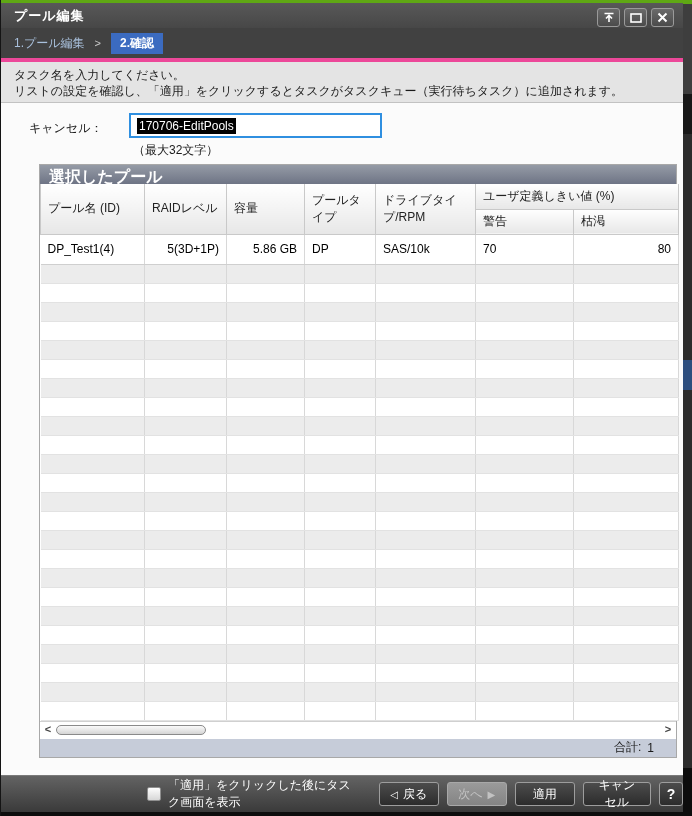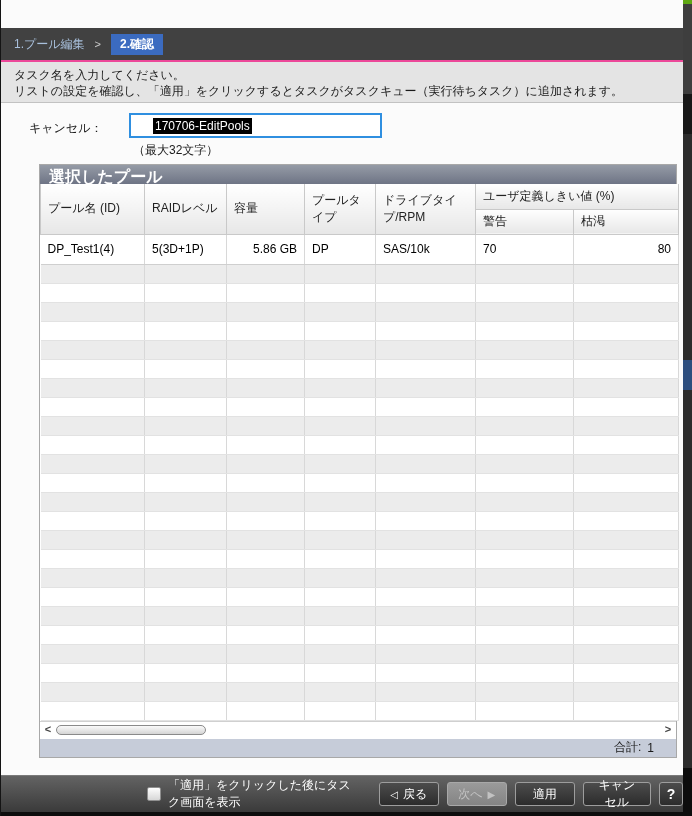--- a/index.html
+++ b/index.html
@@ -29,42 +29,42 @@
   .winbtns { position: absolute; right: 9px; top: 5px; display: flex; gap: 4px; }
   .winbtn {
     width: 23px; height: 19px; background: linear-gradient(#6a6a6a,#4b4b4b);
     border: 1px solid #9a9a9a; border-radius: 3px;
     display: flex; align-items: center; justify-content: center; cursor: default;
   }
   .winbtn svg { display: block; }
   
   .breadcrumb {
     position: absolute; left: 0; top: 28px; width: 100%; height: 34px;
-    background: #414141; border-bottom: 2px solid #ec4899;
+    background: #414141; border-bottom: 4px solid #ec4899;
     display: flex; align-items: center; padding-left: 13px; gap: 10px;
   }
   .bc-step1 { color: #a9c0dc; }
   .bc-sep { color: #cccccc; font-size: 11px; }
   .bc-step2 {
     color: #ffffff; background: #3b6bc0; padding: 2px 9px; font-weight: bold;
   }
   
   .instructions {
     position: absolute; left: 0; top: 62px; width: 100%; height: 41px;
     background: #e4e4e4; border-bottom: 1px solid #c2c2c2;
     padding: 5px 0 0 13px; line-height: 16px; color: #1a1a1a;
   }
   
   .task-label { position: absolute; left: 28px; top: 120px; color: #1a1a1a; }
   .task-input {
     position: absolute; left: 128px; top: 113px; width: 253px; height: 25px;
     background: #ffffff; border: 2px solid #2f8fe0;
     display: flex; align-items: center; padding-left: 6px; overflow: hidden;
   }
-  .task-input .sel { background: #000000; color: #ffffff; padding: 1px 2px; margin-left: 16px; }
+  .task-input .sel { background: #000000; color: #ffffff; padding: 1px 2px; }
   .task-hint { position: absolute; left: 132px; top: 142px; color: #1a1a1a; }
   
   .panel {
     position: absolute; left: 38px; top: 164px; width: 638px;
     border: 1px solid #a8a8a8; background: #ffffff;
   }
   .panel-title {
     height: 19px; background: linear-gradient(#959ba6, #6e7485);
     color: #ffffff; font-weight: bold; padding: 2px 0 0 9px; font-size: 16px;
   }
@@ -138,20 +138,46 @@
   
   .bottom-edge { position: absolute; left: 0; top: 812px; width: 100%; height: 4px; background: #0d0d0d; }
   .right-strip { position: absolute; left: 683px; top: 0; width: 9px; height: 816px; background: #2c2c2c; }
   .rs-seg { position: absolute; left: 0; width: 100%; }
 </style>
 </head>
 <body>
 
 <div class="dialog">
 
+  <div class="titlebar">
+    <span class="title">プール編集</span>
+    <div class="winbtns">
+      <div class="winbtn">
+        <span>
+          <svg width="12" height="11" viewBox="0 0 12 11">
+              <path d="M1.5 1.5 H10.5 M6 10 V4 M3 6.5 L6 3.5 L9 6.5" stroke="#ffffff" stroke-width="1.6" fill="none"></path>
+            </svg>
+        </span>
+      </div>
+      <div class="winbtn">
+        <span>
+          <svg width="12" height="10" viewBox="0 0 12 10">
+              <rect x="1" y="1" width="10" height="8" stroke="#ffffff" stroke-width="1.6" fill="none"></rect>
+            </svg>
+        </span>
+      </div>
+      <div class="winbtn">
+        <span>
+          <svg width="11" height="11" viewBox="0 0 11 11">
+              <path d="M1.5 1.5 L9.5 9.5 M9.5 1.5 L1.5 9.5" stroke="#ffffff" stroke-width="2" fill="none"></path>
+            </svg>
+        </span>
+      </div>
+    </div>
+  </div>
 
   <div class="breadcrumb">
     <span class="bc-step1">1.プール編集</span>
     <span class="bc-sep">&gt;</span>
     <span class="bc-step2">2.確認</span>
   </div>
 
   <div class="instructions">
     <div>タスク名を入力してください。</div>
     <div>リストの設定を確認し、「適用」をクリックするとタスクがタスクキュー（実行待ちタスク）に追加されます。</div>
@@ -185,21 +211,21 @@
           <th colspan="2" class="group">ユーザ定義しきい値 (%)</th>
         </tr>
         <tr class="hrow2">
           <th>警告</th>
           <th>枯渇</th>
         </tr>
       </thead>
       <tbody>
           <tr class="data-row">
             <td style="text-align: left;">DP_Test1(4)</td>
-            <td style="text-align: left;">5(3D+1P)</td>
+            <td style="text-align: right;">5(3D+1P)</td>
             <td style="text-align: right;">5.86 GB</td>
             <td style="text-align: left;">DP</td>
             <td style="text-align: left;">SAS/10k</td>
             <td style="text-align: left;">70</td>
             <td style="text-align: right;">80</td>
           </tr>
           <tr class="empty-row stripe">
             <td></td>
             <td></td>
             <td></td>

